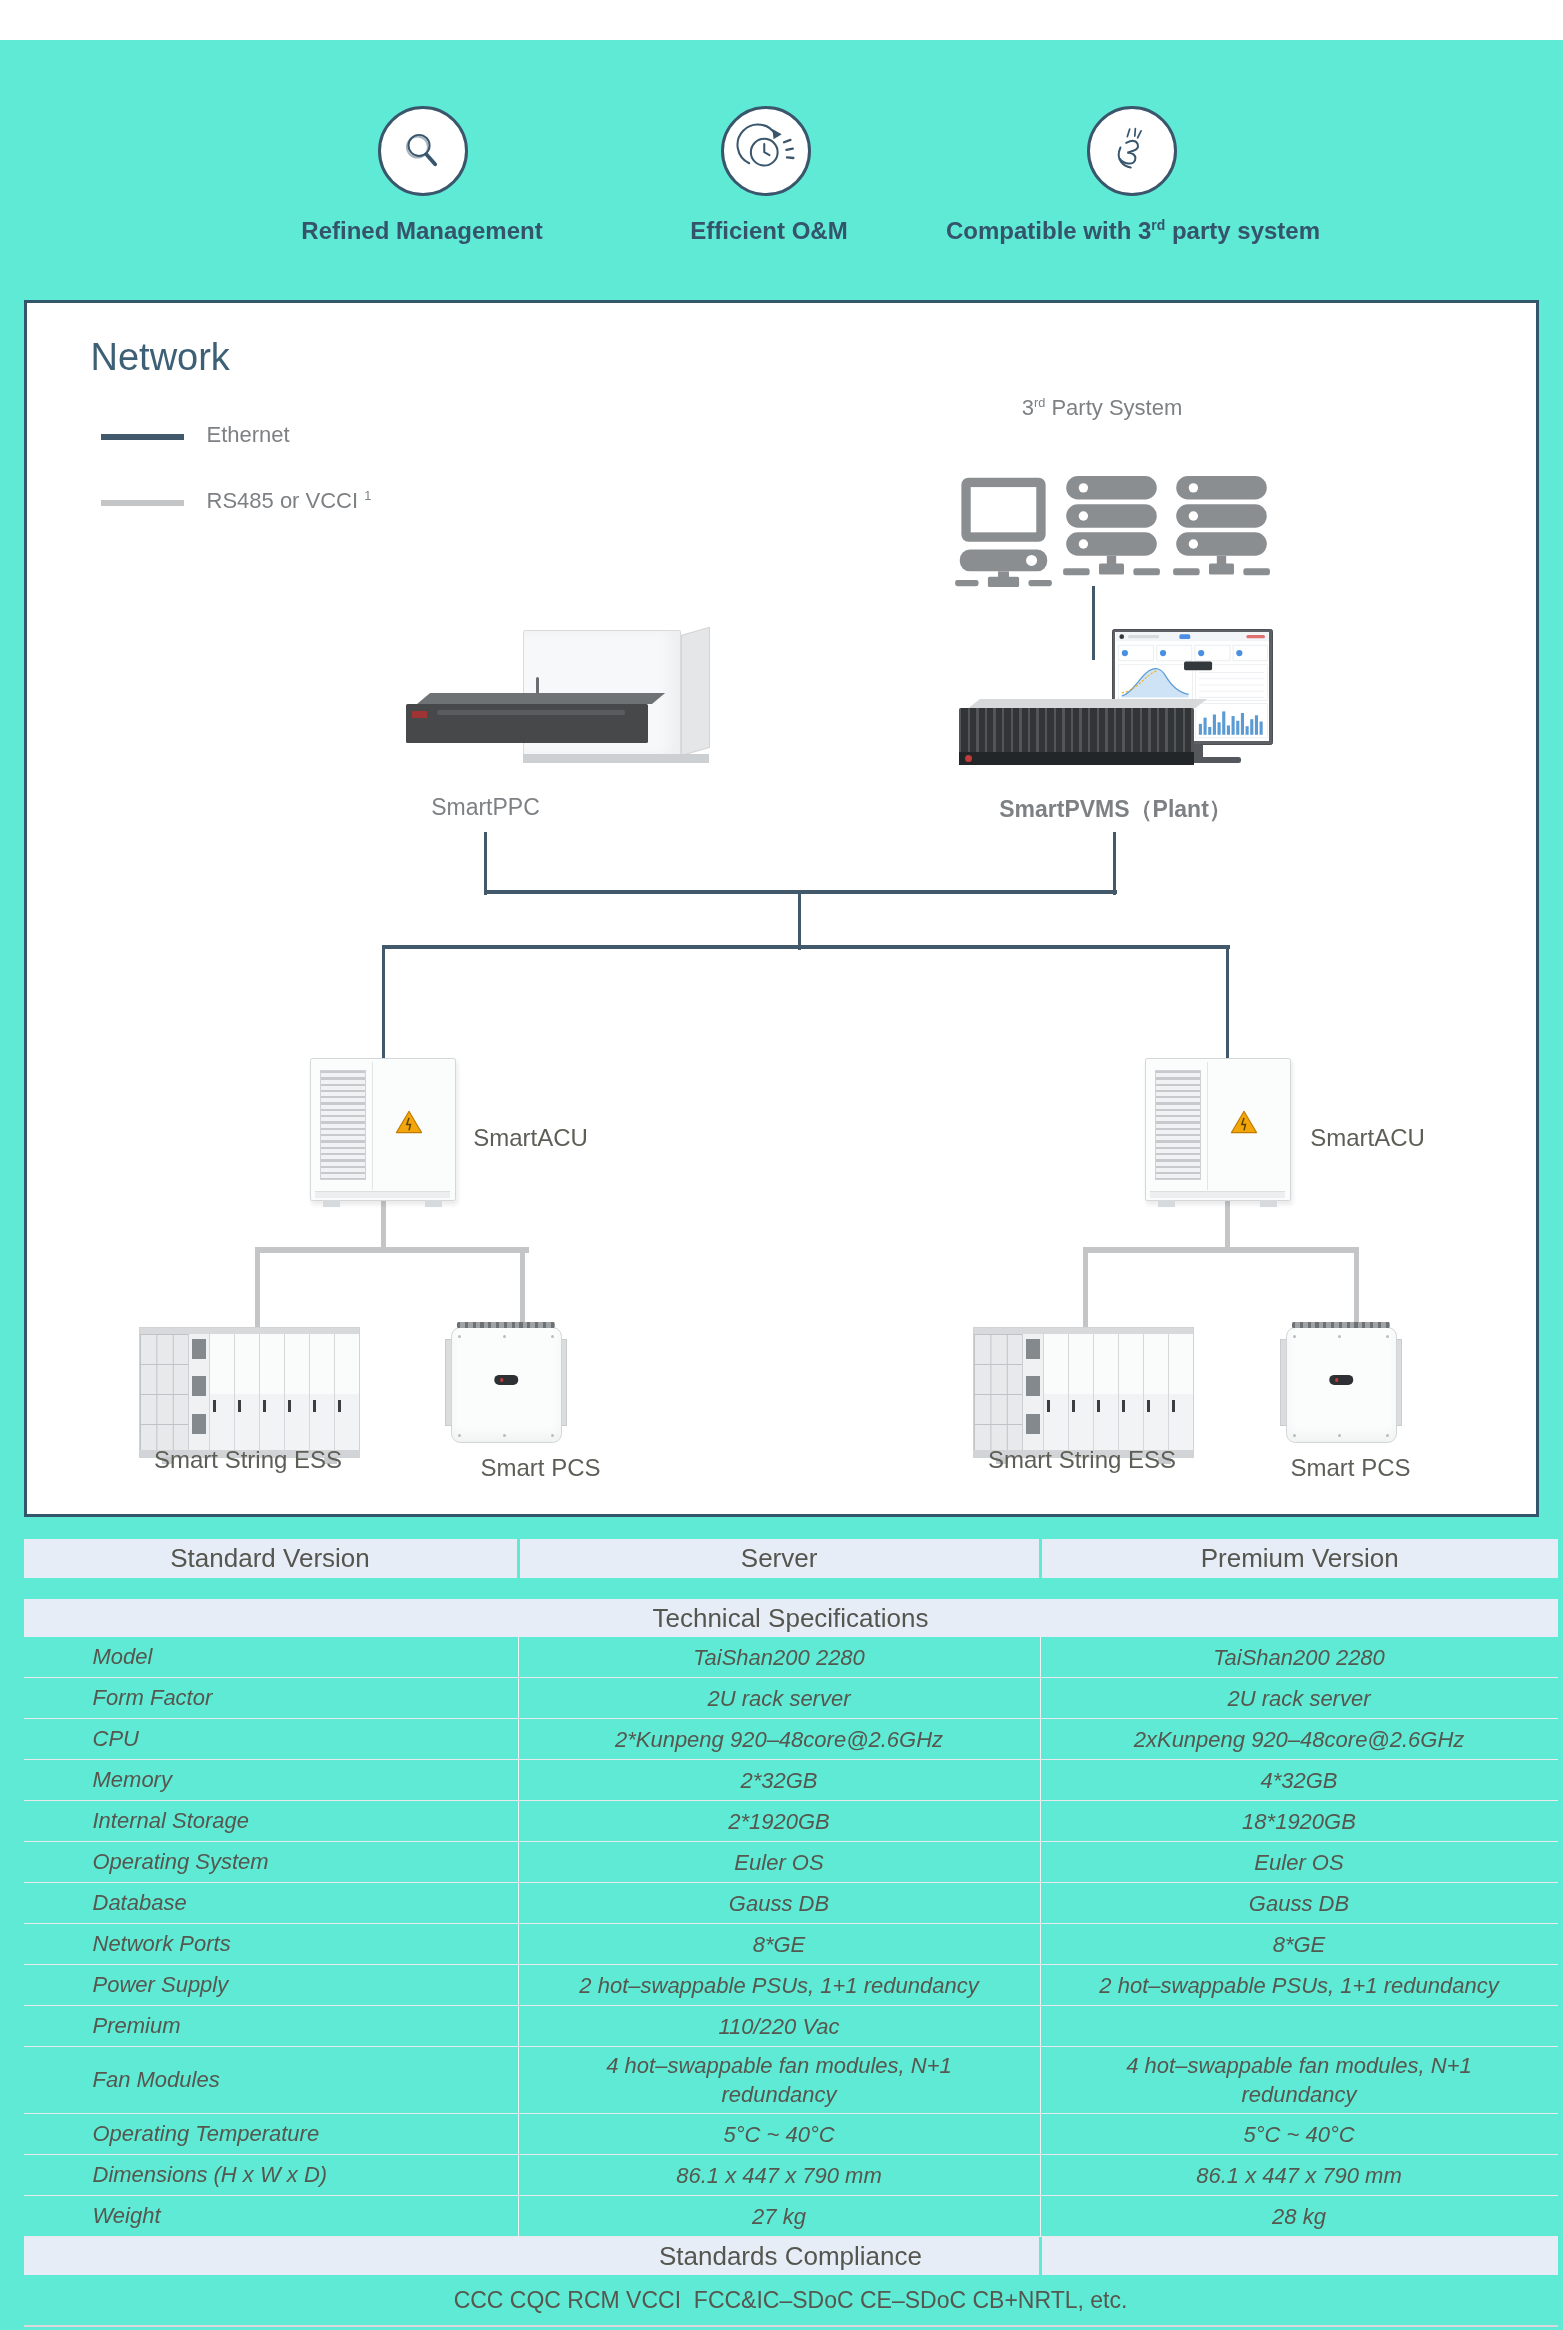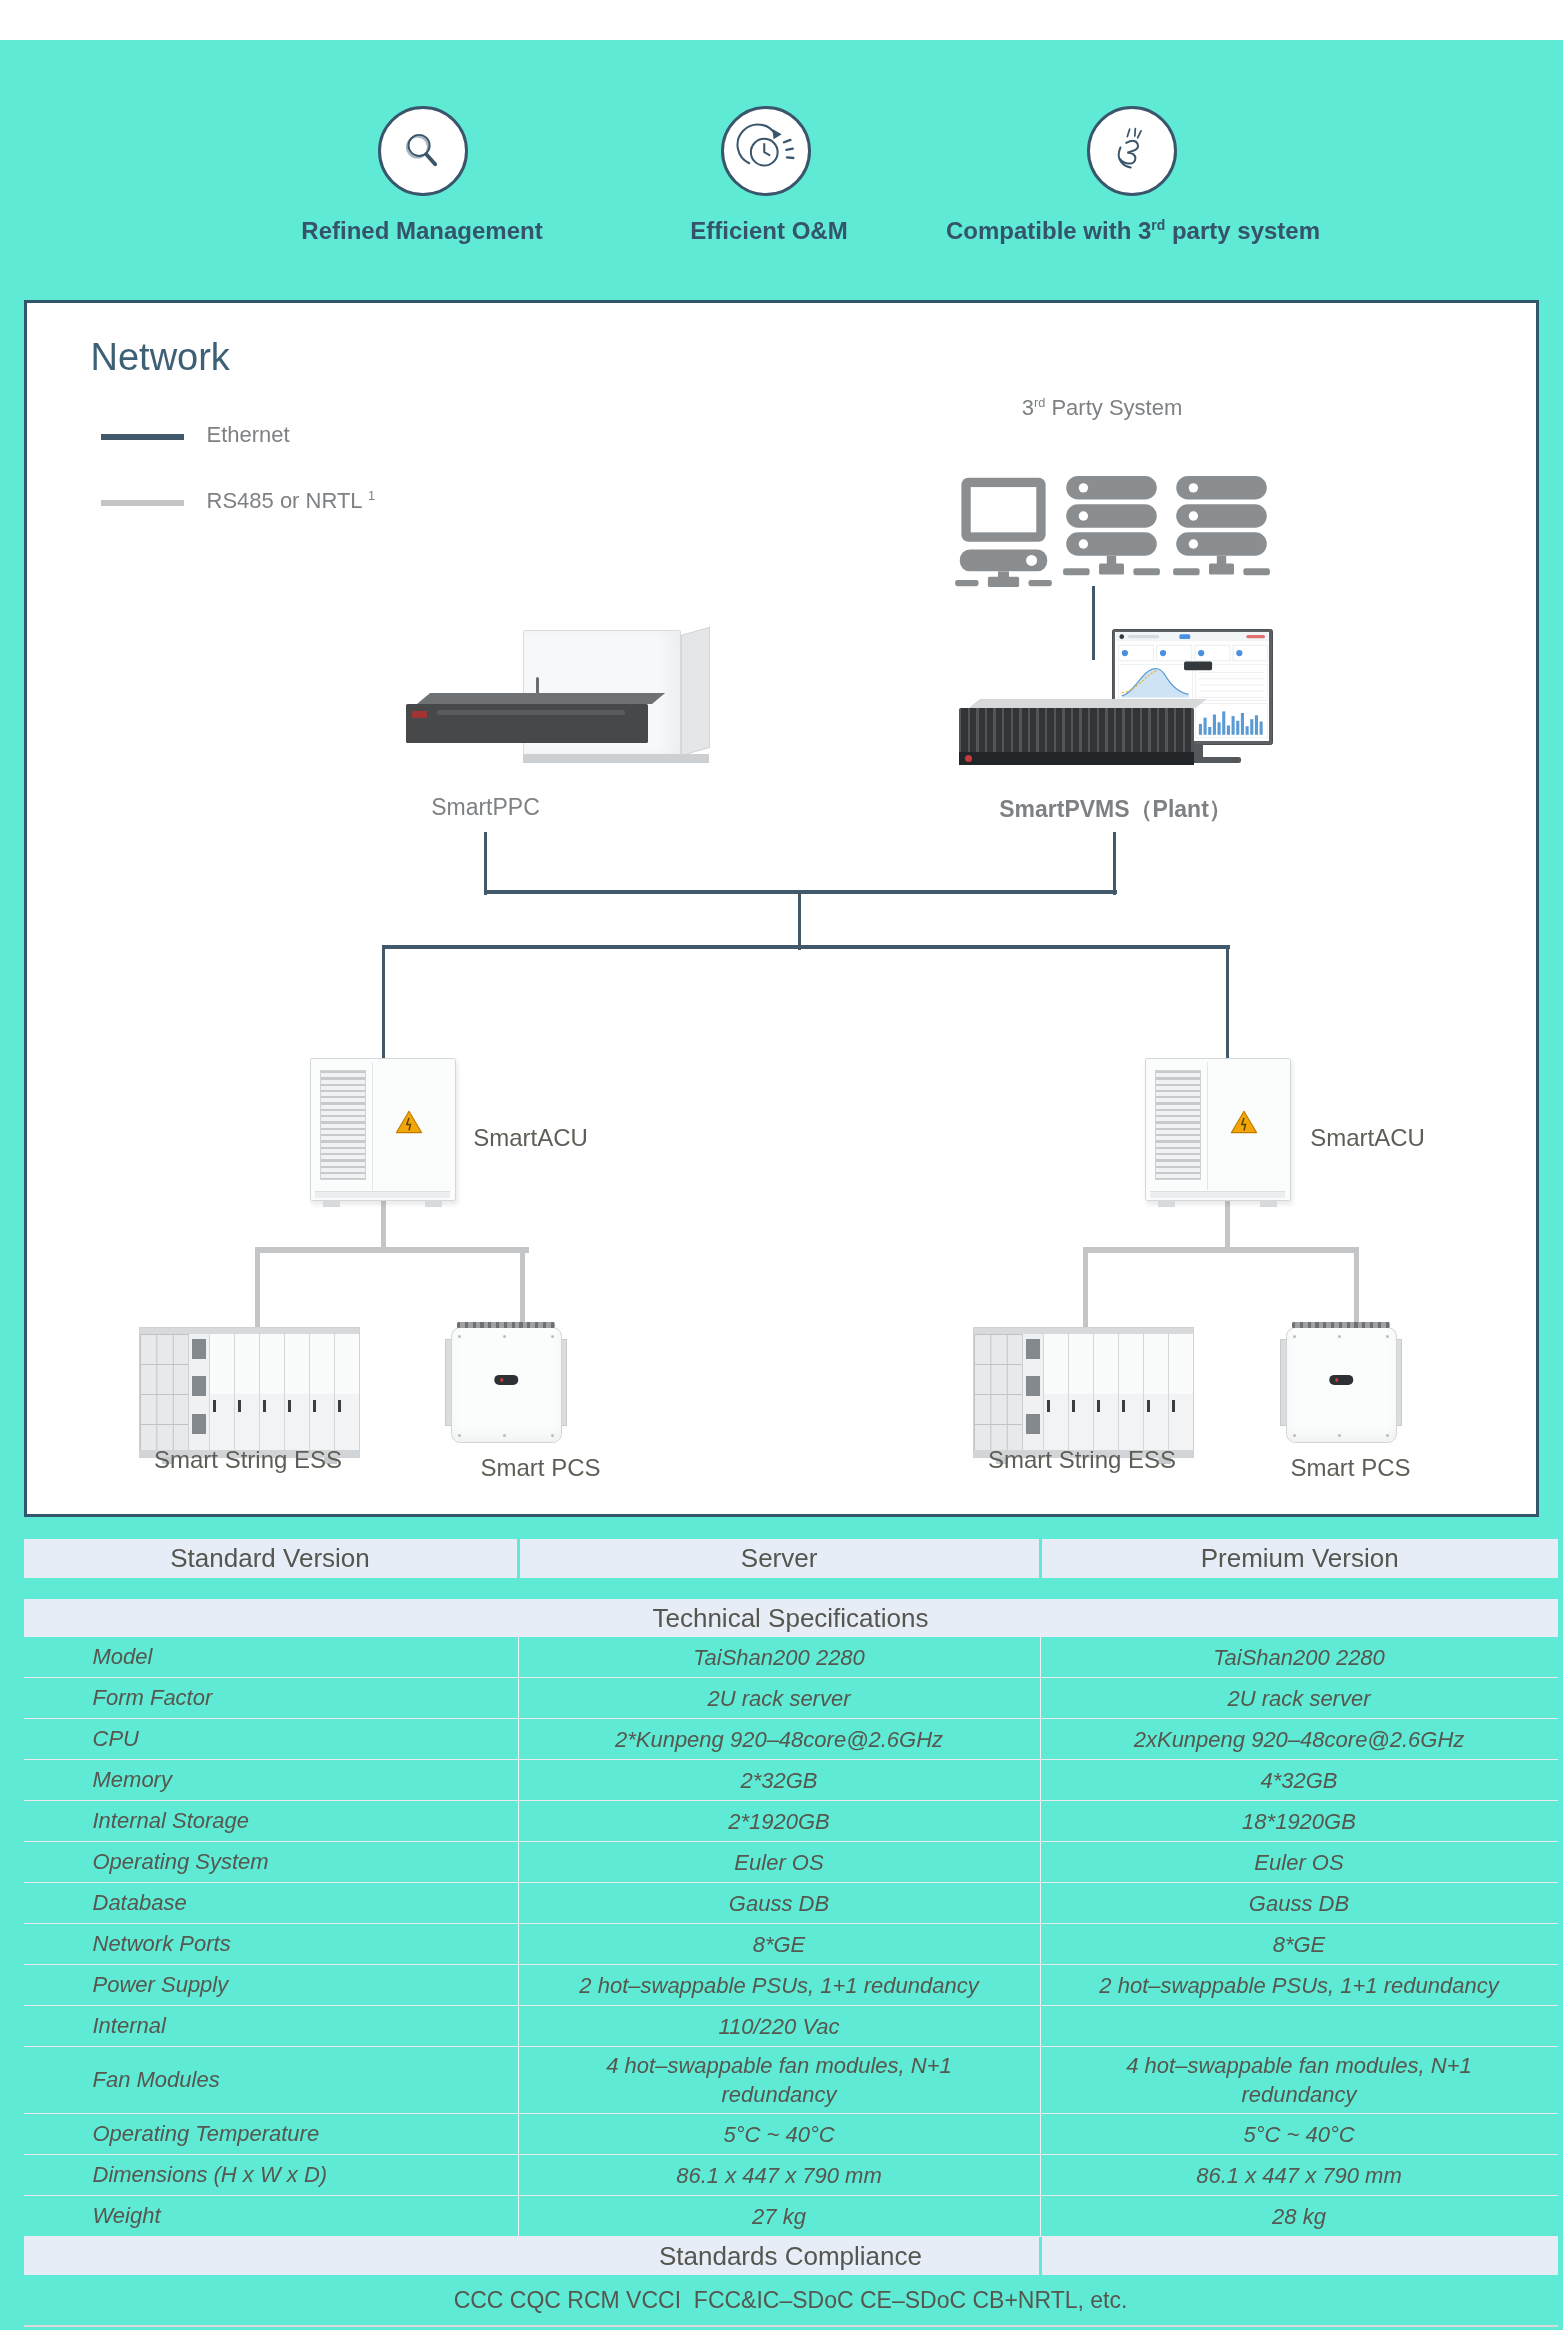--- a/index.html
+++ b/index.html
@@ -152,21 +152,21 @@
   </div>
 
   <div class="net-box">
 
     <div class="net-title">Network</div>
 
     <div class="leg-line" style="left:74px;top:131px;background:#42596b;"></div>
     <div class="leg-label" style="left:180px;top:119px;">Ethernet</div>
     <div class="leg-line" style="left:74px;top:197px;background:#c3c5c7;"></div>
     <div class="leg-label" style="left:180px;top:185px;">
-      <span>RS485 or NRTL </span><sup>1</sup>
+      <span>RS485 or VCCI </span><sup>1</sup>
     </div>
 
     <div class="muted-label" style="left:923px;top:92px;width:305px;">
       <span>3</span><sup>rd</sup><span> Party System</span>
     </div>
     <div class="tp-icon" style="left:925px;top:170px;">
       <svg width="103" height="114" viewBox="0 0 132 146" fill="#8b8e90">
         <rect x="12" y="6" width="108" height="82" rx="9"></rect>
         <rect x="24" y="18" width="84" height="58" fill="#fff"></rect>
         <rect x="10" y="98" width="112" height="28" rx="13"></rect>
@@ -498,21 +498,21 @@
           <div class="cell c1">Power Supply</div>
           <div class="cell c2">
             <span class="val">2 hot–swappable PSUs, 1+1 redundancy</span>
           </div>
           <div class="cell c3">
             <span class="val">2 hot–swappable PSUs, 1+1 redundancy</span>
           </div>
         </div>
 
         <div class="spec-row">
-          <div class="cell c1">Internal</div>
+          <div class="cell c1">Premium</div>
           <div class="cell c2">
             <span class="val">110/220 Vac</span>
           </div>
           <div class="cell c3">
             <span class="val"></span>
           </div>
         </div>
 
         <div class="spec-row">
           <div class="cell c1">Fan Modules</div>

